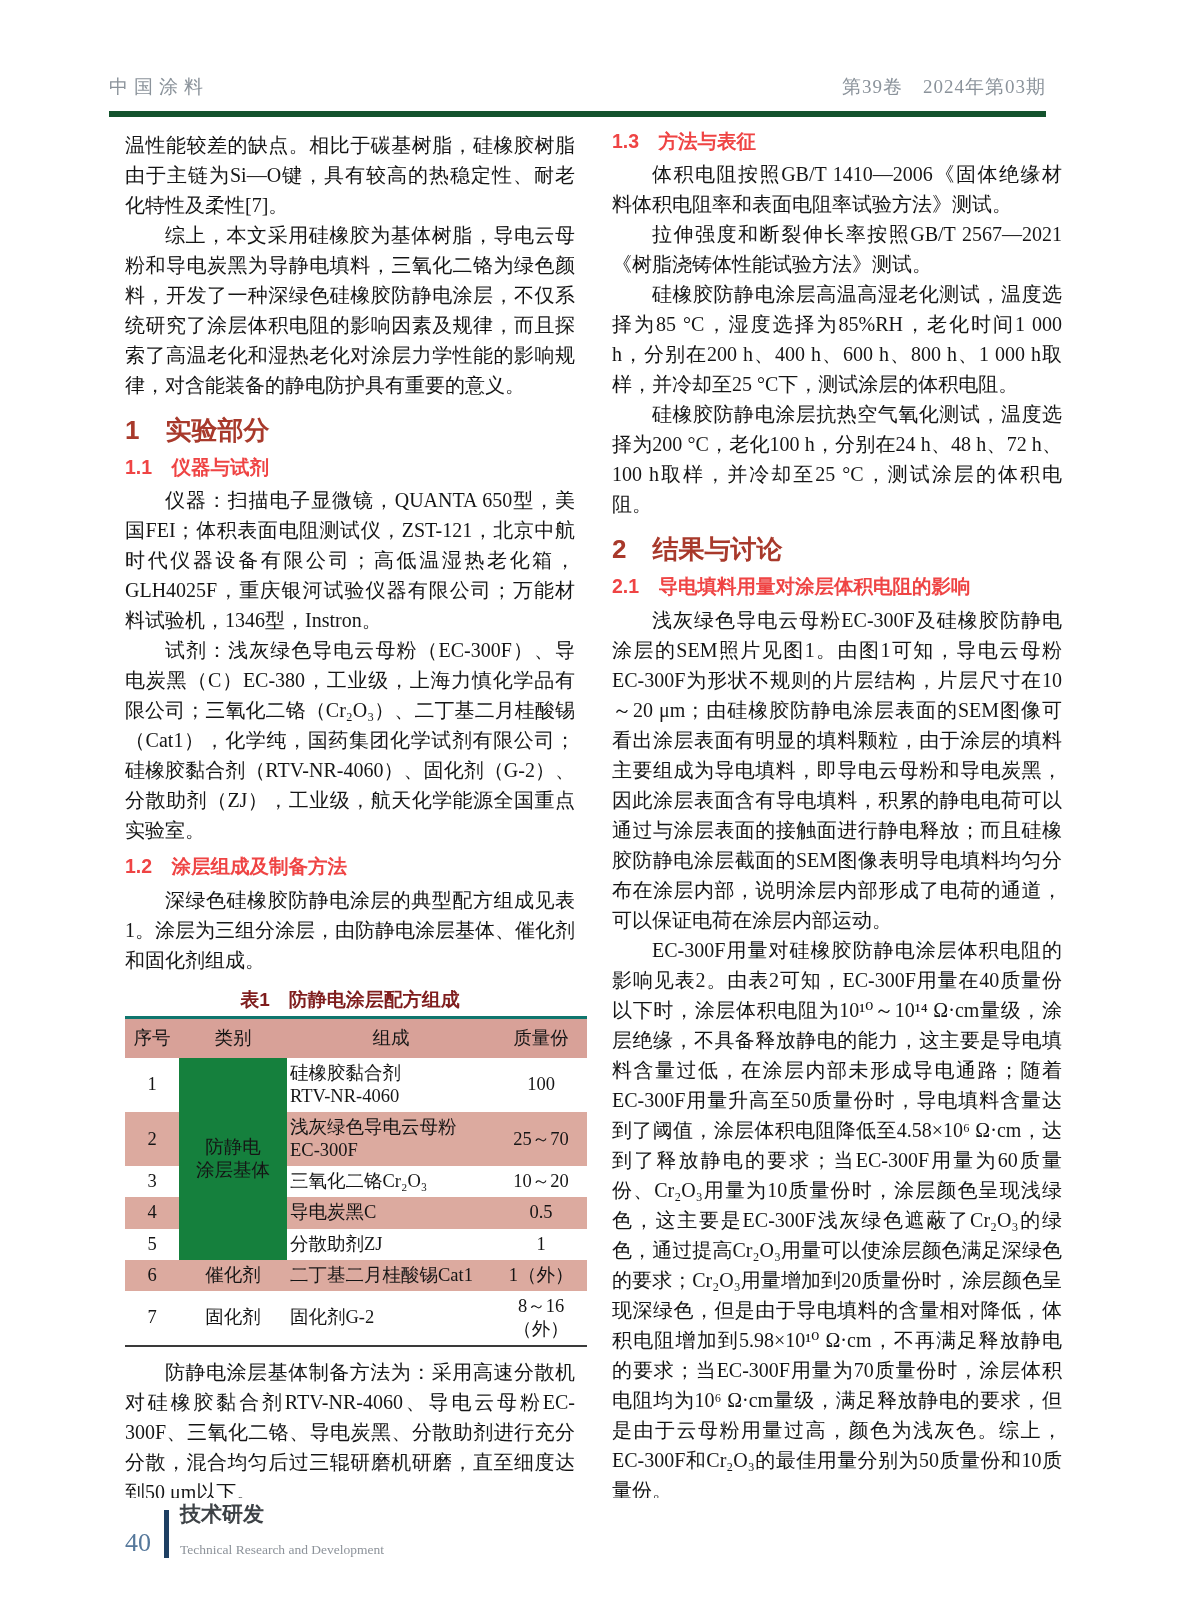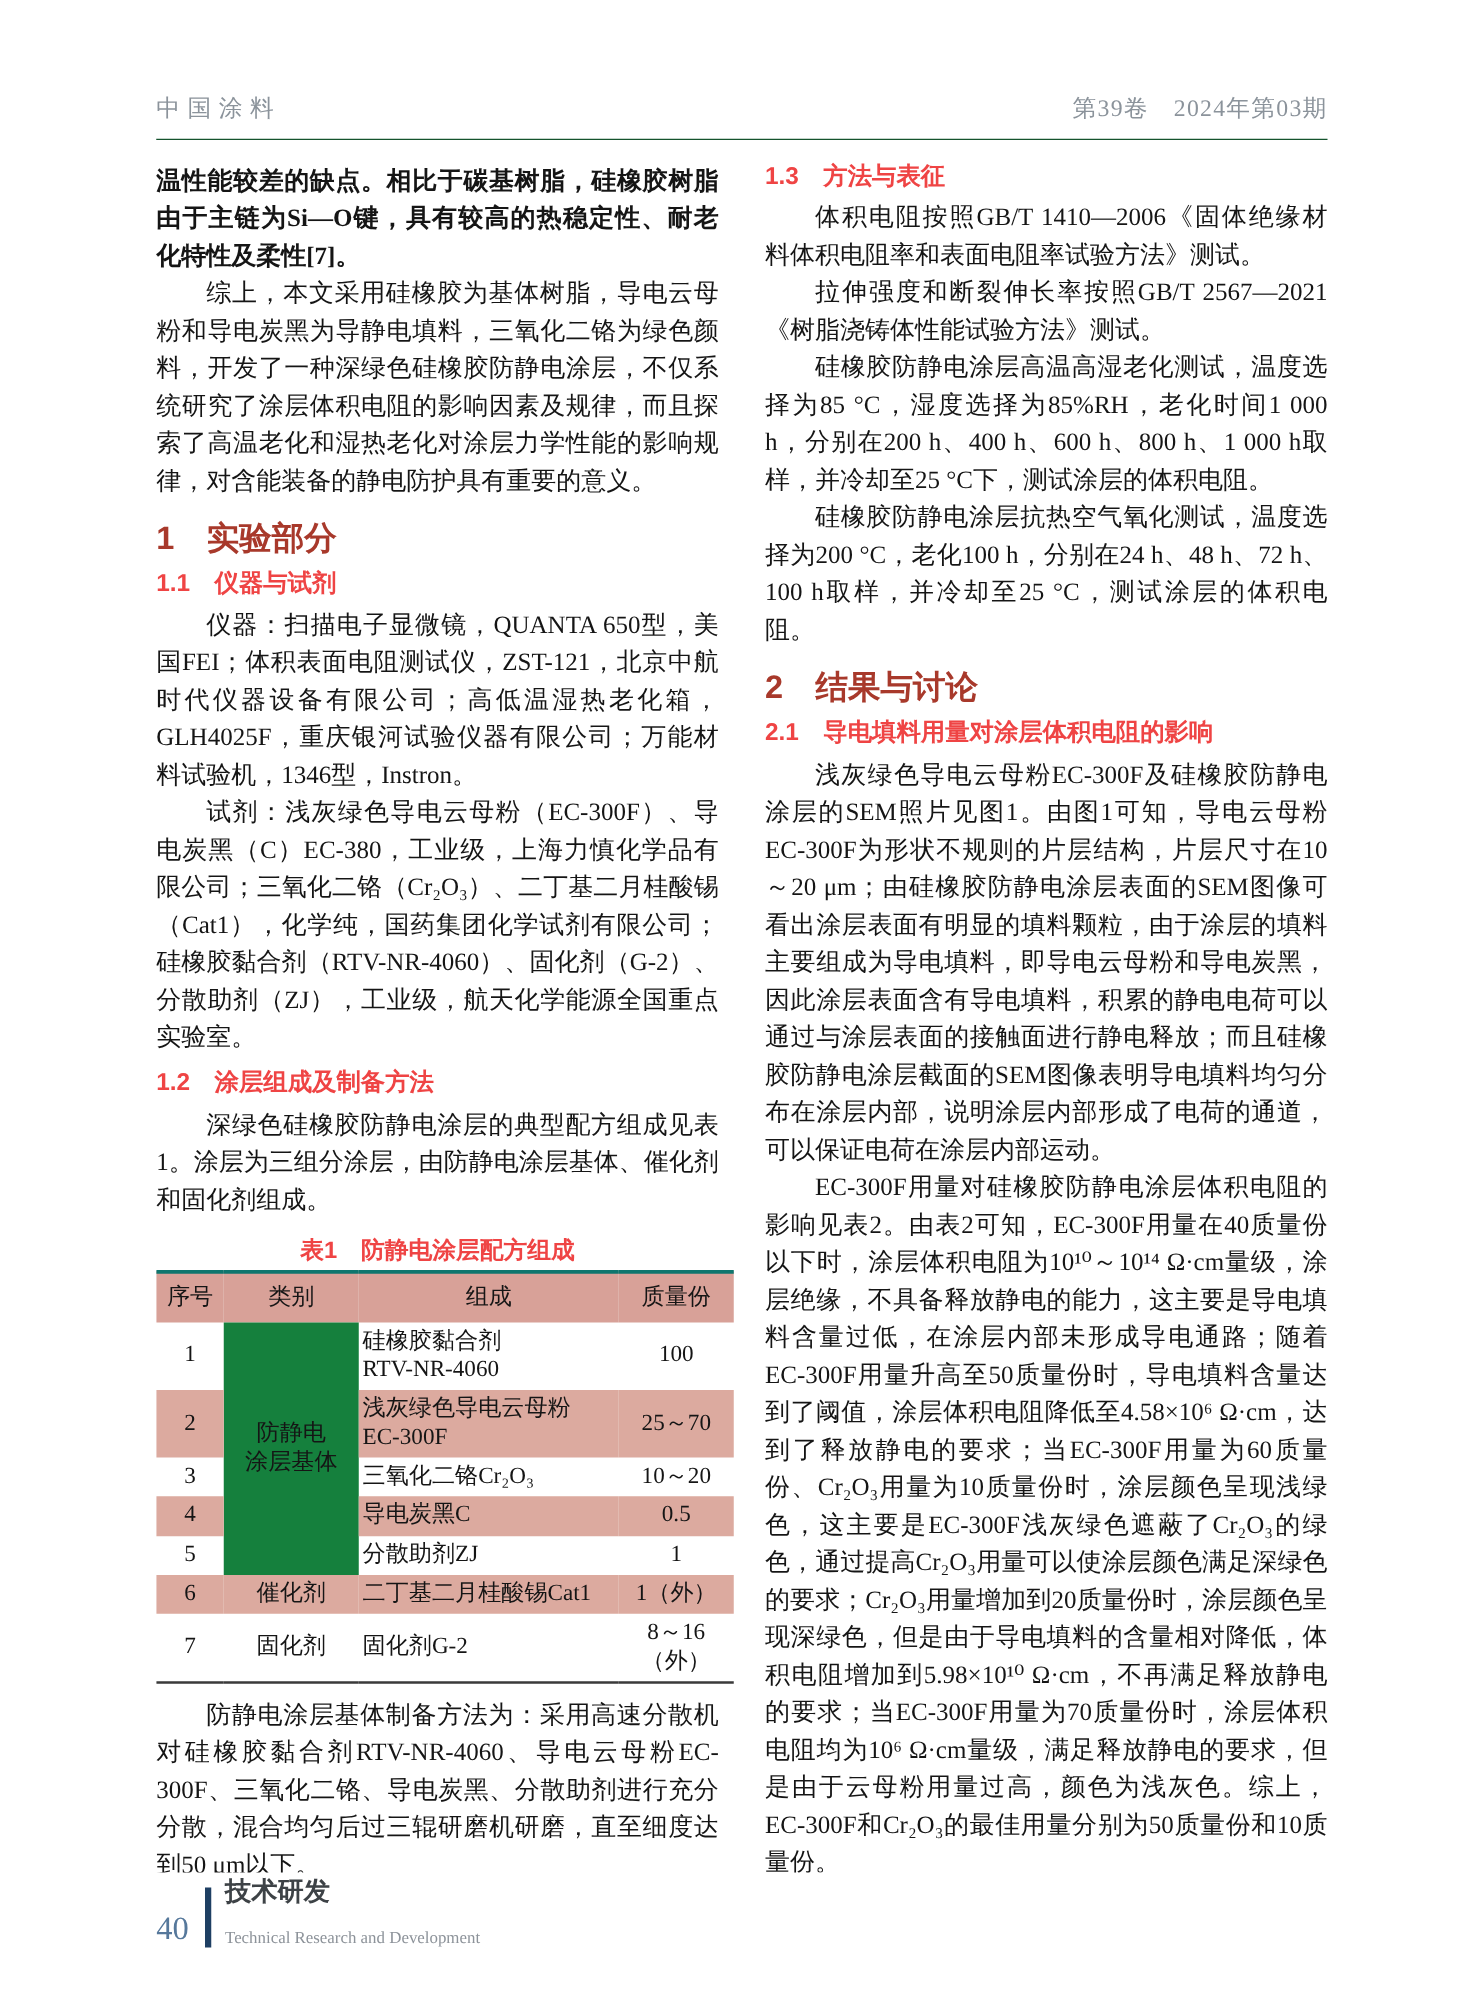--- a/index.html
+++ b/index.html
@@ -6,23 +6,23 @@
   .page{
     position:relative;
     width:1187px;height:1600px;
     background:#ffffff;
     font-family:"Liberation Serif","DejaVu Serif",serif;
     color:#1b1b1b;
     overflow:hidden;
   }
   
   .pg-header{
-    position:absolute;top:74px;left:125px;width:937px;
+    position:absolute;top:74px;left:109px;width:937px;
     display:flex;justify-content:space-between;align-items:flex-end;
-    padding-bottom:11px;border-bottom:1px solid #14532d;
+    padding-bottom:11px;border-bottom:6px solid #14532d;
     font-size:19px;color:#8b939b;
   }
   .journal-name{letter-spacing:6px;}
   .issue-info{letter-spacing:1px;}
   
   .columns{
     position:absolute;top:130px;left:125px;width:937px;height:1368px;
     display:flex;gap:37px;overflow:hidden;
   }
   .col{width:450px;flex:0 0 450px;}
@@ -34,26 +34,26 @@
   .sec-h1{
     margin:16px 0 8px 0;
     font-family:"Liberation Sans","DejaVu Sans",sans-serif;
     font-size:26px;font-weight:bold;color:#a8392b;line-height:1.15;
   }
   .sec-h2{
     margin:10px 0 6px 0;
     font-family:"Liberation Sans","DejaVu Sans",sans-serif;
     font-size:19.5px;font-weight:bold;color:#ef4444;line-height:1.2;
   }
-  .col > :first-child{margin-top:0;font-weight:bold;}
+  .col > :first-child{margin-top:0;}
   
   .tbl-block{margin:12px 0 10px 0;}
   .tbl-title-cn{
     font-family:"Liberation Sans","DejaVu Sans",sans-serif;
-    font-weight:bold;font-size:19px;text-align:center;color:#ef4444;
+    font-weight:bold;font-size:19px;text-align:center;color:#7f1d1d;
     margin-bottom:3px;
   }
   .tbl-title-en{
     font-weight:bold;font-size:19px;text-align:center;color:#111;
     margin-bottom:7px;
   }
   table.formula{
     width:100%;border-collapse:collapse;table-layout:fixed;
     font-size:18.5px;line-height:1.25;color:#151515;
   }

